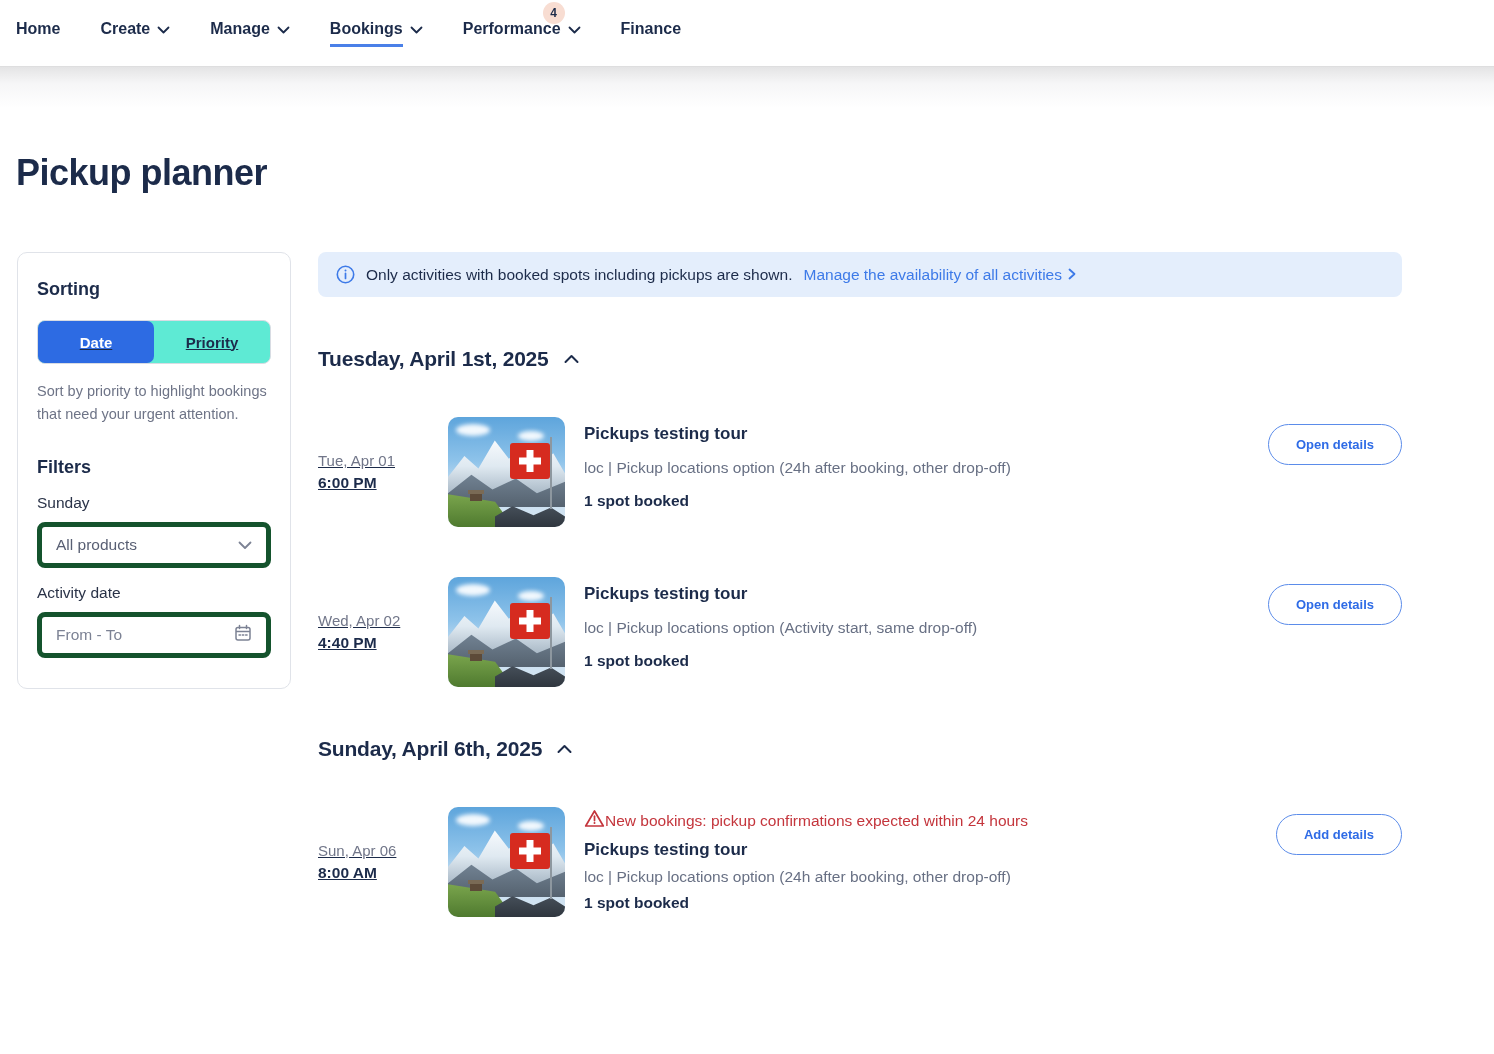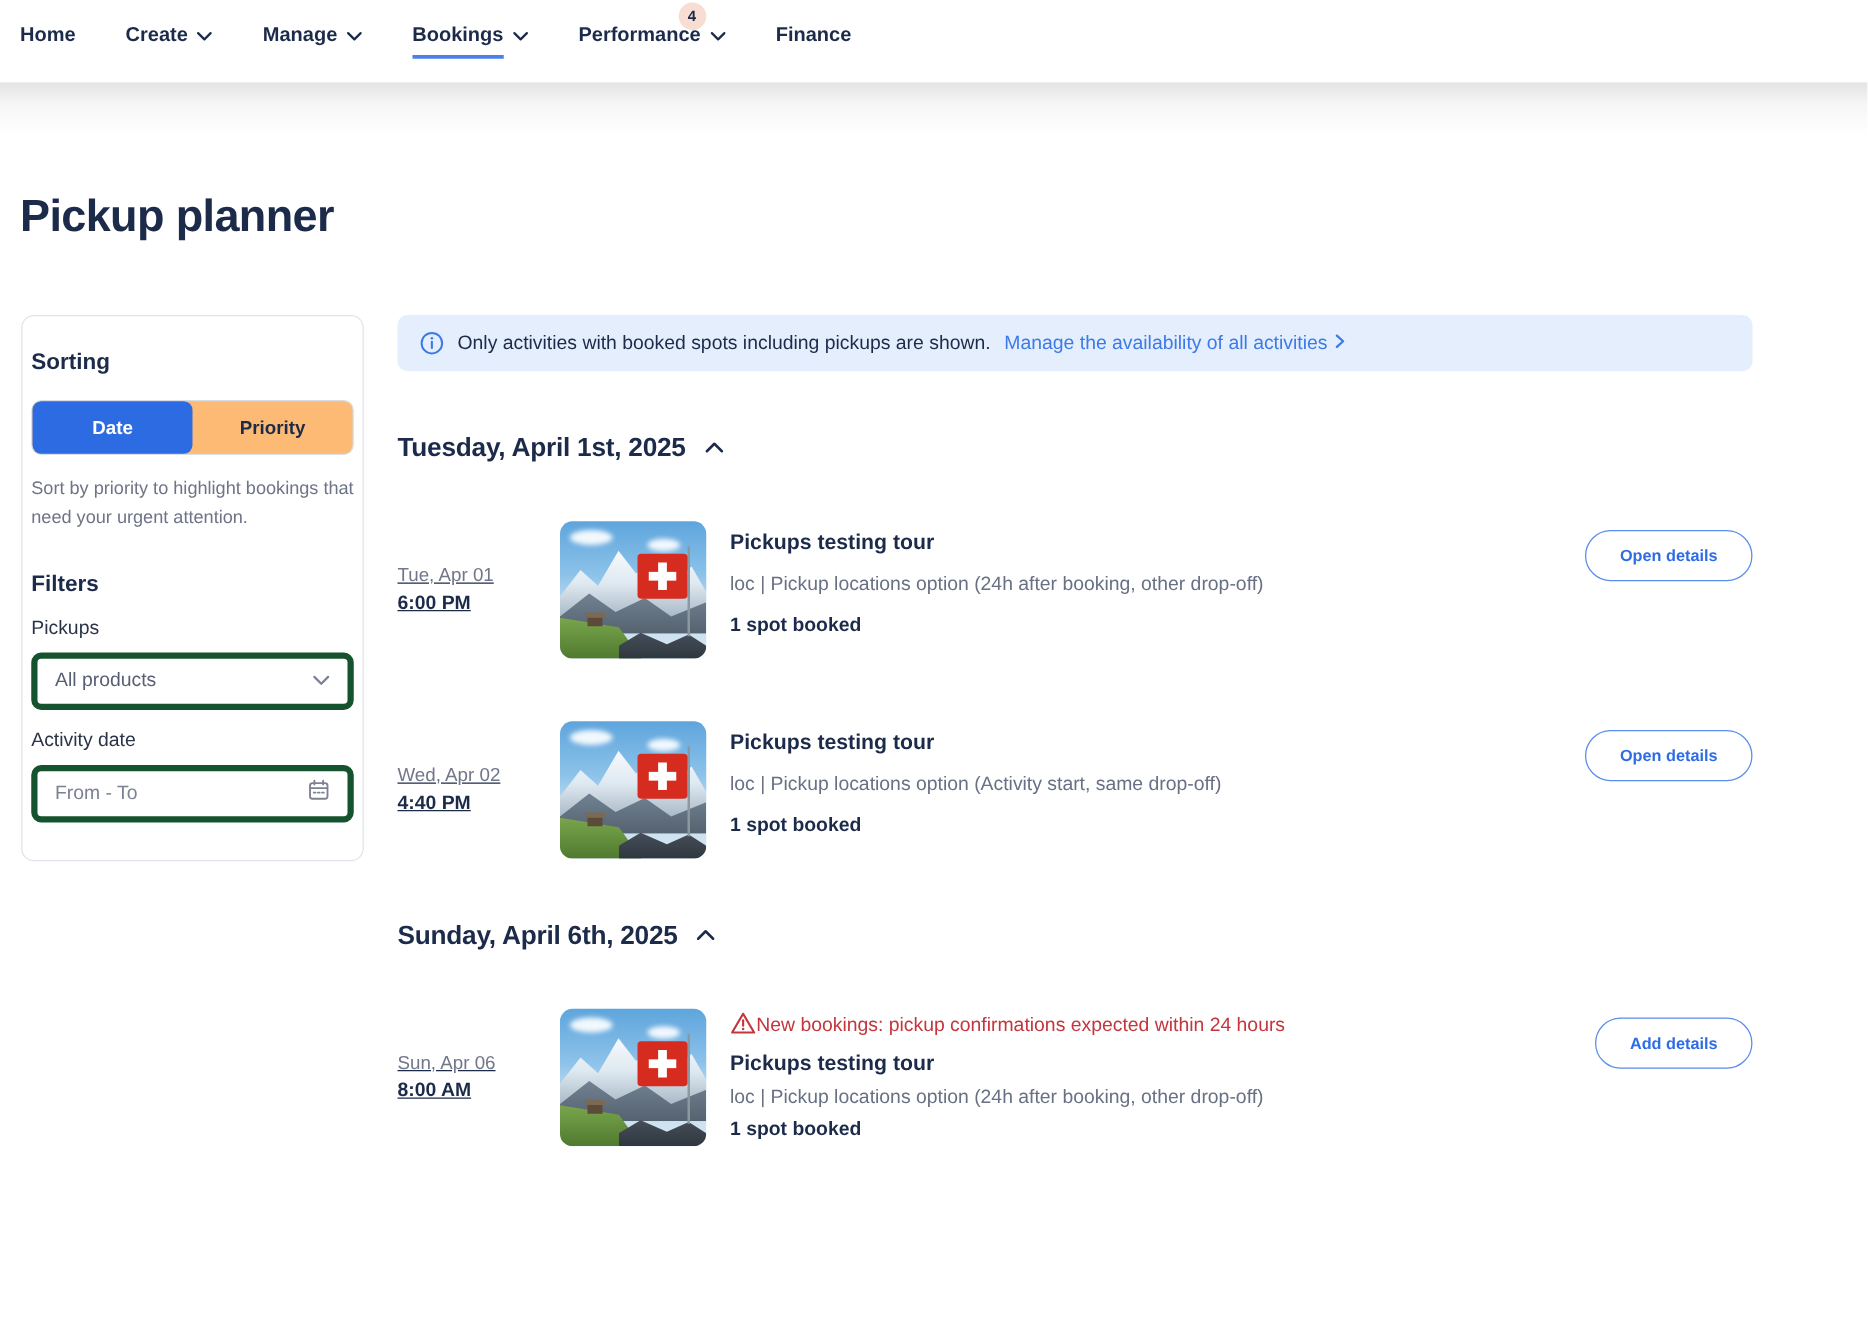--- a/index.html
+++ b/index.html
@@ -19,23 +19,23 @@
 
   .header-shadow { height:42px; border-top:1px solid #dededf;
     background:linear-gradient(to bottom,#e4e4e5 0%,#f6f6f7 40%,#ffffff 100%); }
 
   .page-title { font-size:36px; font-weight:800; letter-spacing:-0.5px; margin:44px 0 0 16px; }
 
   
   .content { display:flex; align-items:flex-start; gap:27px; padding-left:17px; margin-top:58px; }
 
   
-  .side-panel { width:274px; border:1px solid #e0e3e9; border-radius:10px; padding:26px 7px 30px; background:#fff; }
+  .side-panel { width:274px; border:1px solid #e0e3e9; border-radius:10px; padding:26px 19px 30px; background:#fff; }
   .panel-title { font-size:18px; font-weight:800; }
-  .toggle { display:flex; margin-top:20px; border:1px solid #d8dce3; border-radius:8px; background:#fdba74; }
+  .toggle { display:flex; margin-top:20px; border:1px solid #d8dce3; border-radius:8px; background:#5eead4;text-decoration:underline; }
   .toggle button { flex:1; height:42px; border:none; background:transparent; border-radius:7px;
     font-family:inherit; font-size:15px; font-weight:700; color:#1c2b4a; cursor:pointer; }
   .toggle button.selected { background:#2d6be3; color:#fff; }
   .sort-desc { margin-top:16px; font-size:14.5px; line-height:1.62; color:#6e7487; }
   .filters-title { margin-top:30px; }
   .field-label { margin-top:16px; font-size:15.5px; color:#2a3348; }
   .select-box, .date-box { margin-top:10px; height:46px; border:5px solid #14532d; border-radius:8px;
     display:flex; align-items:center; justify-content:space-between; padding:0 14px; background:#fff; cursor:pointer; }
   .select-box span { font-size:15.5px; color:#585f73; }
   .date-box input { border:none; outline:none; width:170px; font-family:inherit; font-size:15.5px; color:#585f73; background:transparent; }
@@ -141,21 +141,21 @@
 
   <aside class="side-panel">
     <div class="panel-title">Sorting</div>
     <div class="toggle">
       <button class="selected">Date</button>
       <button>Priority</button>
     </div>
     <p class="sort-desc">Sort by priority to highlight bookings that need your urgent attention.</p>
 
     <div class="panel-title filters-title">Filters</div>
-    <div class="field-label">Pickups</div>
+    <div class="field-label">Sunday</div>
     <div class="select-box">
       <span>All products</span>
       <span class="chev"><svg width="14" height="9" viewBox="0 0 14 9">
             <path d="M1.5 1.5l5.5 5.5 5.5-5.5" stroke="#7c8294" stroke-width="1.8" fill="none" stroke-linecap="round" stroke-linejoin="round"></path>
           </svg></span>
     </div>
     <div class="field-label">Activity date</div>
     <div class="date-box">
       <input type="text" placeholder="From - To" style="">
       <span><svg width="18" height="18" viewBox="0 0 18 18">

